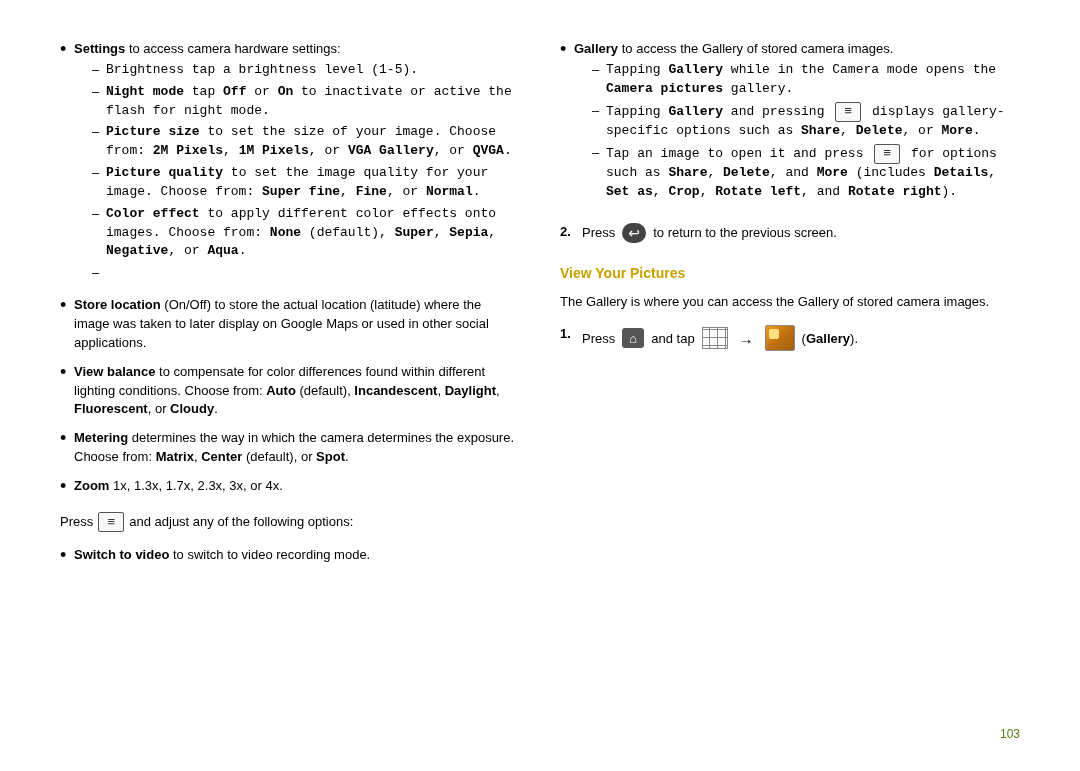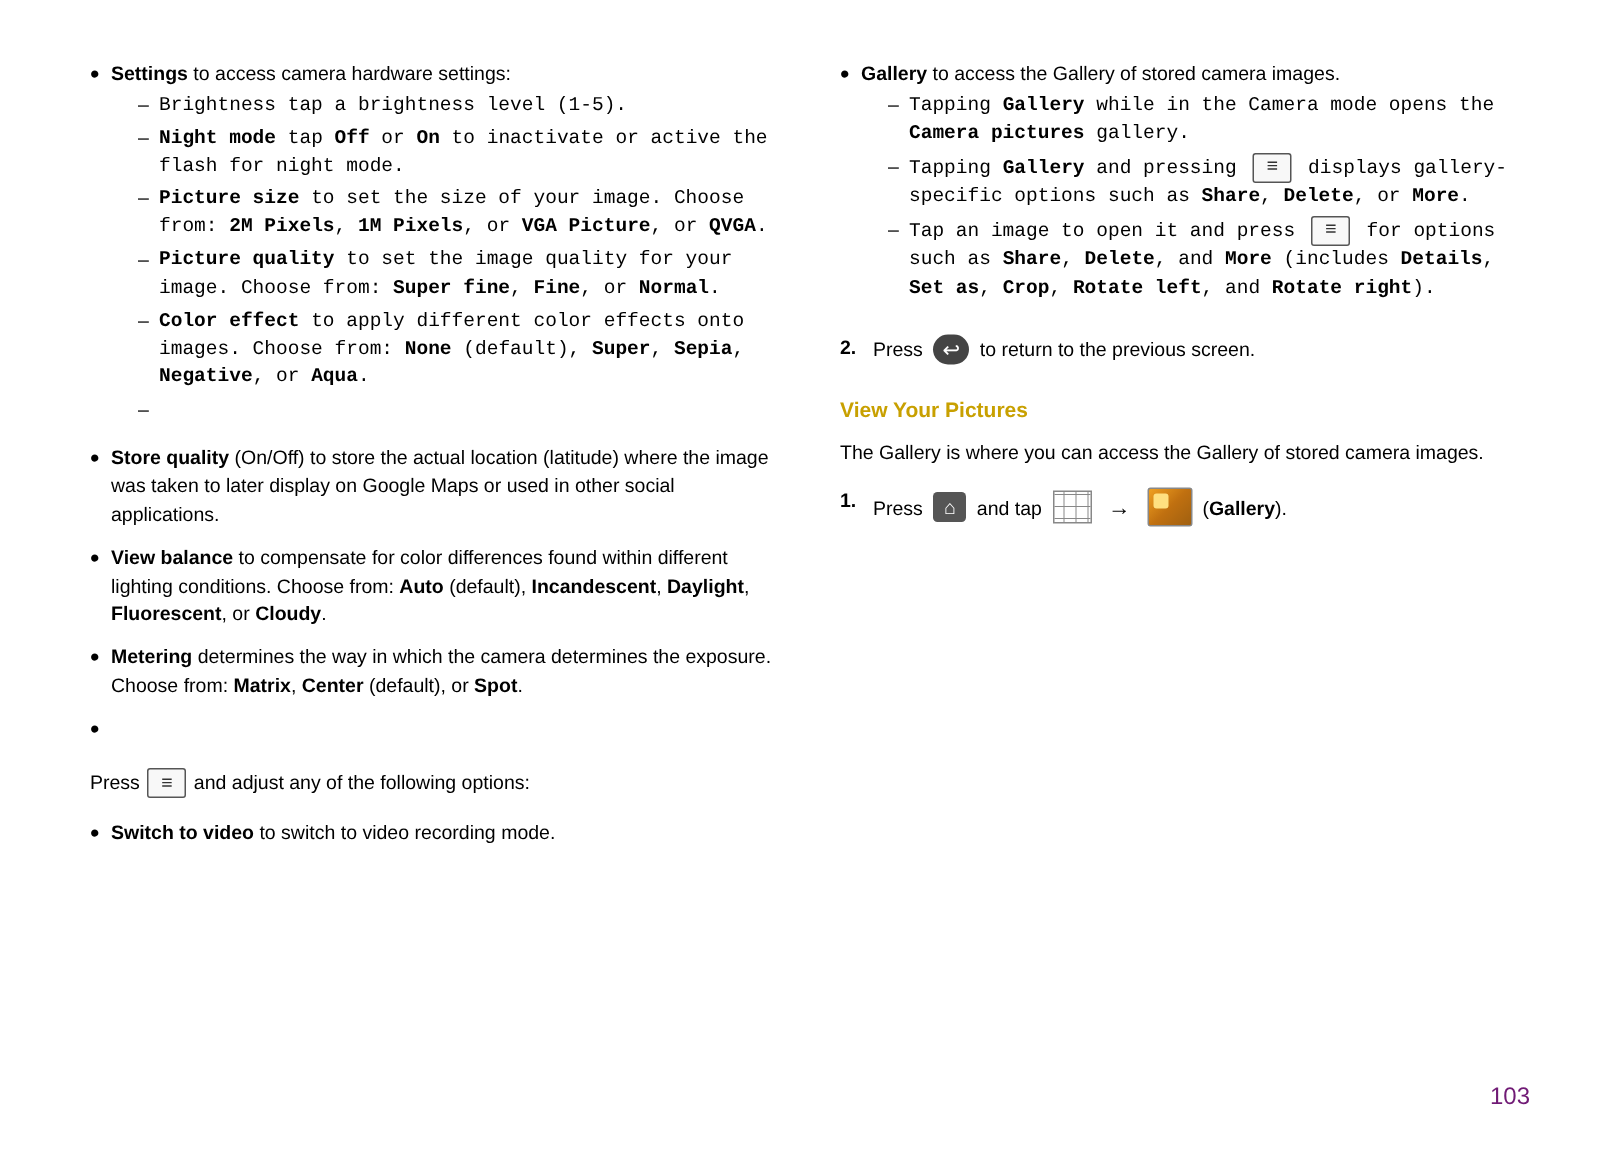--- a/index.html
+++ b/index.html
@@ -71,22 +71,22 @@
       color: #c8a000;
       font-weight: bold;
       font-size: 14px;
       margin-top: 10px;
       margin-bottom: 5px;
     }
     .page-number {
       position: absolute;
       bottom: 30px;
       right: 60px;
-      font-size: 16px;
-      color: #701a75;
+      font-size: 12px;
+      color: #4d7c0f;
       margin-top: 32px;
     }
     .inline-icon {
       display: inline-block;
       width: 26px;
       height: 20px;
       border: 1.5px solid #555;
       border-radius: 2px;
       vertical-align: middle;
       margin: 0 3px;
@@ -216,60 +216,63 @@
           <div class="dash-item">
             <span class="dash">–</span>
             <span class="dash-text">Brightness tap a brightness level (1-5).</span>
           </div>
           <div class="dash-item">
             <span class="dash">–</span>
             <span class="dash-text"><span class="bold">Night mode</span> tap <span class="bold">Off</span> or <span class="bold">On</span> to inactivate or active the flash for night mode.</span>
           </div>
           <div class="dash-item">
             <span class="dash">–</span>
-            <span class="dash-text"><span class="bold">Picture size</span> to set the size of your image. Choose from: <span class="bold">2M Pixels</span>, <span class="bold">1M Pixels</span>, or <span class="bold">VGA Picture</span>, or <span class="bold">QVGA</span>.</span>
+            <span class="dash-text"><span class="bold">Picture size</span> to set the size of your image. Choose from: <span class="bold">2M Pixels</span>, <span class="bold">1M Pixels</span>, or <span class="bold">VGA Gallery</span>, or <span class="bold">QVGA</span>.</span>
           </div>
           <div class="dash-item">
             <span class="dash">–</span>
             <span class="dash-text"><span class="bold">Picture quality</span> to set the image quality for your image. Choose from: <span class="bold">Super fine</span>, <span class="bold">Fine</span>, or <span class="bold">Normal</span>.</span>
           </div>
           <div class="dash-item">
             <span class="dash">–</span>
             <span class="dash-text"><span class="bold">Color effect</span> to apply different color effects onto images. Choose from: <span class="bold">None</span> (default), <span class="bold">Super</span>, <span class="bold">Sepia</span>, <span class="bold">Negative</span>, or <span class="bold">Aqua</span>.</span>
           </div>
           <div class="dash-item">
             <span class="dash">–</span>
           </div>
         </div>
       </div>
     </div>
 
     <div class="bullet-item">
       <span class="bullet-dot">•</span>
       <div class="bullet-text">
-        <span class="bold">Store quality</span> (On/Off) to store the actual location (latitude) where the image was taken to later display on Google Maps or used in other social applications.
+        <span class="bold">Store location</span> (On/Off) to store the actual location (latitude) where the image was taken to later display on Google Maps or used in other social applications.
       </div>
     </div>
 
     <div class="bullet-item">
       <span class="bullet-dot">•</span>
       <div class="bullet-text">
         <span class="bold">View balance</span> to compensate for color differences found within different lighting conditions. Choose from: <span class="bold">Auto</span> (default), <span class="bold">Incandescent</span>, <span class="bold">Daylight</span>, <span class="bold">Fluorescent</span>, or <span class="bold">Cloudy</span>.
       </div>
     </div>
 
     <div class="bullet-item">
       <span class="bullet-dot">•</span>
       <div class="bullet-text">
         <span class="bold">Metering</span> determines the way in which the camera determines the exposure. Choose from: <span class="bold">Matrix</span>, <span class="bold">Center</span> (default), or <span class="bold">Spot</span>.
       </div>
     </div>
 
     <div class="bullet-item">
       <span class="bullet-dot">•</span>
+      <div class="bullet-text">
+        <span class="bold">Zoom</span> 1x, 1.3x, 1.7x, 2.3x, 3x, or 4x.
+      </div>
     </div>
 
     <div class="press-line">
       <span>Press</span>
       <span class="inline-icon"></span>
       <span>and adjust any of the following options:</span>
     </div>
 
     <div class="bullet-item">
       <span class="bullet-dot">•</span>

